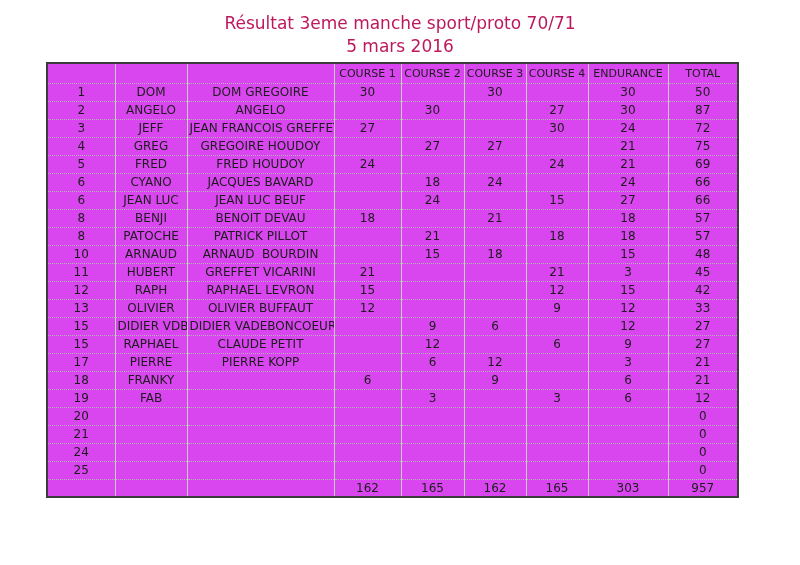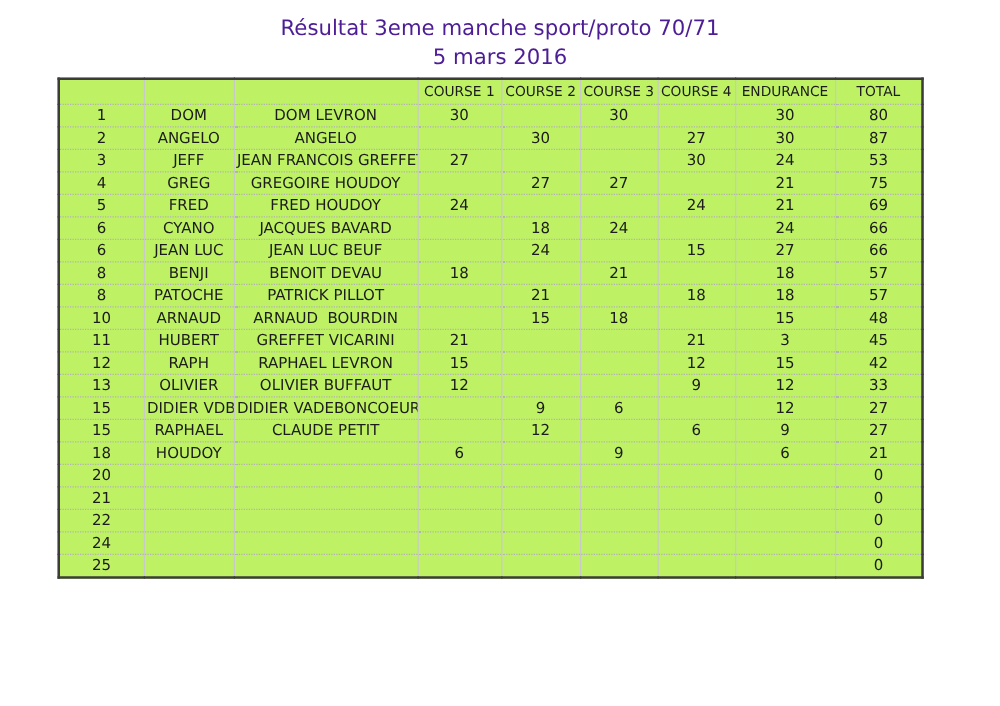--- a/index.html
+++ b/index.html
@@ -6,30 +6,30 @@
   body {
     width: 800px; height: 565px;
     background: #ffffff;
     font-family: "DejaVu Sans", "Liberation Sans", sans-serif;
     color: #1c1c1c;
     overflow: hidden;
   }
   .page { position: relative; width: 800px; height: 565px; background: #ffffff; }
 
   .title-block { text-align: center; padding-top: 12px; }
-  .title-line { font-size: 17px; line-height: 23px; color: #4c1d95; }
+  .title-line { font-size: 17px; line-height: 23px; color: #be185d; }
 
   table.results {
     position: absolute;
     left: 46px; top: 62px;
     width: 691px;
     border-collapse: collapse;
     table-layout: fixed;
     border: 2px solid #3c3c3c;
-    background: #bef264;
+    background: #d946ef;
   }
   table.results td {
     border-left: 1px solid #c9c9c9;
     border-top: 1px dotted #b3b3b3;
     font-size: 12px;
     text-align: center;
     padding: 0 2px;
     height: 17px;
     line-height: 17px;
     overflow: hidden;
@@ -86,27 +86,27 @@
         <td>COURSE 2</td>
         <td>COURSE 3</td>
         <td>COURSE 4</td>
         <td>ENDURANCE</td>
         <td>TOTAL</td>
       </tr>
 
       <tr>
           <td>1</td>
           <td>DOM</td>
-          <td>DOM LEVRON</td>
-          <td>30</td>
-          <td></td>
-          <td>30</td>
-          <td></td>
-          <td>30</td>
-          <td>80</td>
+          <td>DOM GREGOIRE</td>
+          <td>30</td>
+          <td></td>
+          <td>30</td>
+          <td></td>
+          <td>30</td>
+          <td>50</td>
         </tr>
         <tr>
           <td>2</td>
           <td>ANGELO</td>
           <td>ANGELO</td>
           <td></td>
           <td>30</td>
           <td></td>
           <td>27</td>
           <td>30</td>
@@ -114,21 +114,21 @@
         </tr>
         <tr>
           <td>3</td>
           <td>JEFF</td>
           <td>JEAN FRANCOIS GREFFET</td>
           <td>27</td>
           <td></td>
           <td></td>
           <td>30</td>
           <td>24</td>
-          <td>53</td>
+          <td>72</td>
         </tr>
         <tr>
           <td>4</td>
           <td>GREG</td>
           <td>GREGOIRE HOUDOY</td>
           <td></td>
           <td>27</td>
           <td>27</td>
           <td></td>
           <td>21</td>
@@ -249,31 +249,53 @@
           <td>RAPHAEL</td>
           <td>CLAUDE PETIT</td>
           <td></td>
           <td>12</td>
           <td></td>
           <td>6</td>
           <td>9</td>
           <td>27</td>
         </tr>
         <tr>
-          <td>18</td>
-          <td>HOUDOY</td>
+          <td>17</td>
+          <td>PIERRE</td>
+          <td>PIERRE KOPP</td>
+          <td></td>
+          <td>6</td>
+          <td>12</td>
+          <td></td>
+          <td>3</td>
+          <td>21</td>
+        </tr>
+        <tr>
+          <td>18</td>
+          <td>FRANKY</td>
           <td></td>
           <td>6</td>
           <td></td>
           <td>9</td>
           <td></td>
           <td>6</td>
           <td>21</td>
         </tr>
         <tr>
+          <td>19</td>
+          <td>FAB</td>
+          <td></td>
+          <td></td>
+          <td>3</td>
+          <td></td>
+          <td>3</td>
+          <td>6</td>
+          <td>12</td>
+        </tr>
+        <tr>
           <td>20</td>
           <td></td>
           <td></td>
           <td></td>
           <td></td>
           <td></td>
           <td></td>
           <td></td>
           <td>0</td>
         </tr>
@@ -282,48 +304,48 @@
           <td></td>
           <td></td>
           <td></td>
           <td></td>
           <td></td>
           <td></td>
           <td></td>
           <td>0</td>
         </tr>
         <tr>
-          <td>22</td>
+          <td>24</td>
           <td></td>
           <td></td>
           <td></td>
           <td></td>
           <td></td>
           <td></td>
           <td></td>
           <td>0</td>
         </tr>
         <tr>
-          <td>24</td>
+          <td>25</td>
           <td></td>
           <td></td>
           <td></td>
           <td></td>
           <td></td>
           <td></td>
           <td></td>
           <td>0</td>
         </tr>
-        <tr>
-          <td>25</td>
-          <td></td>
-          <td></td>
-          <td></td>
-          <td></td>
-          <td></td>
-          <td></td>
-          <td></td>
-          <td>0</td>
-        </tr>
+        <tr class="footer-row">
+        <td></td>
+        <td></td>
+        <td></td>
+        <td>162</td>
+        <td>165</td>
+        <td>162</td>
+        <td>165</td>
+        <td>303</td>
+        <td>957</td>
+      </tr>
     </tbody>
   </table>
 
 </div>
 
 </body></html>

